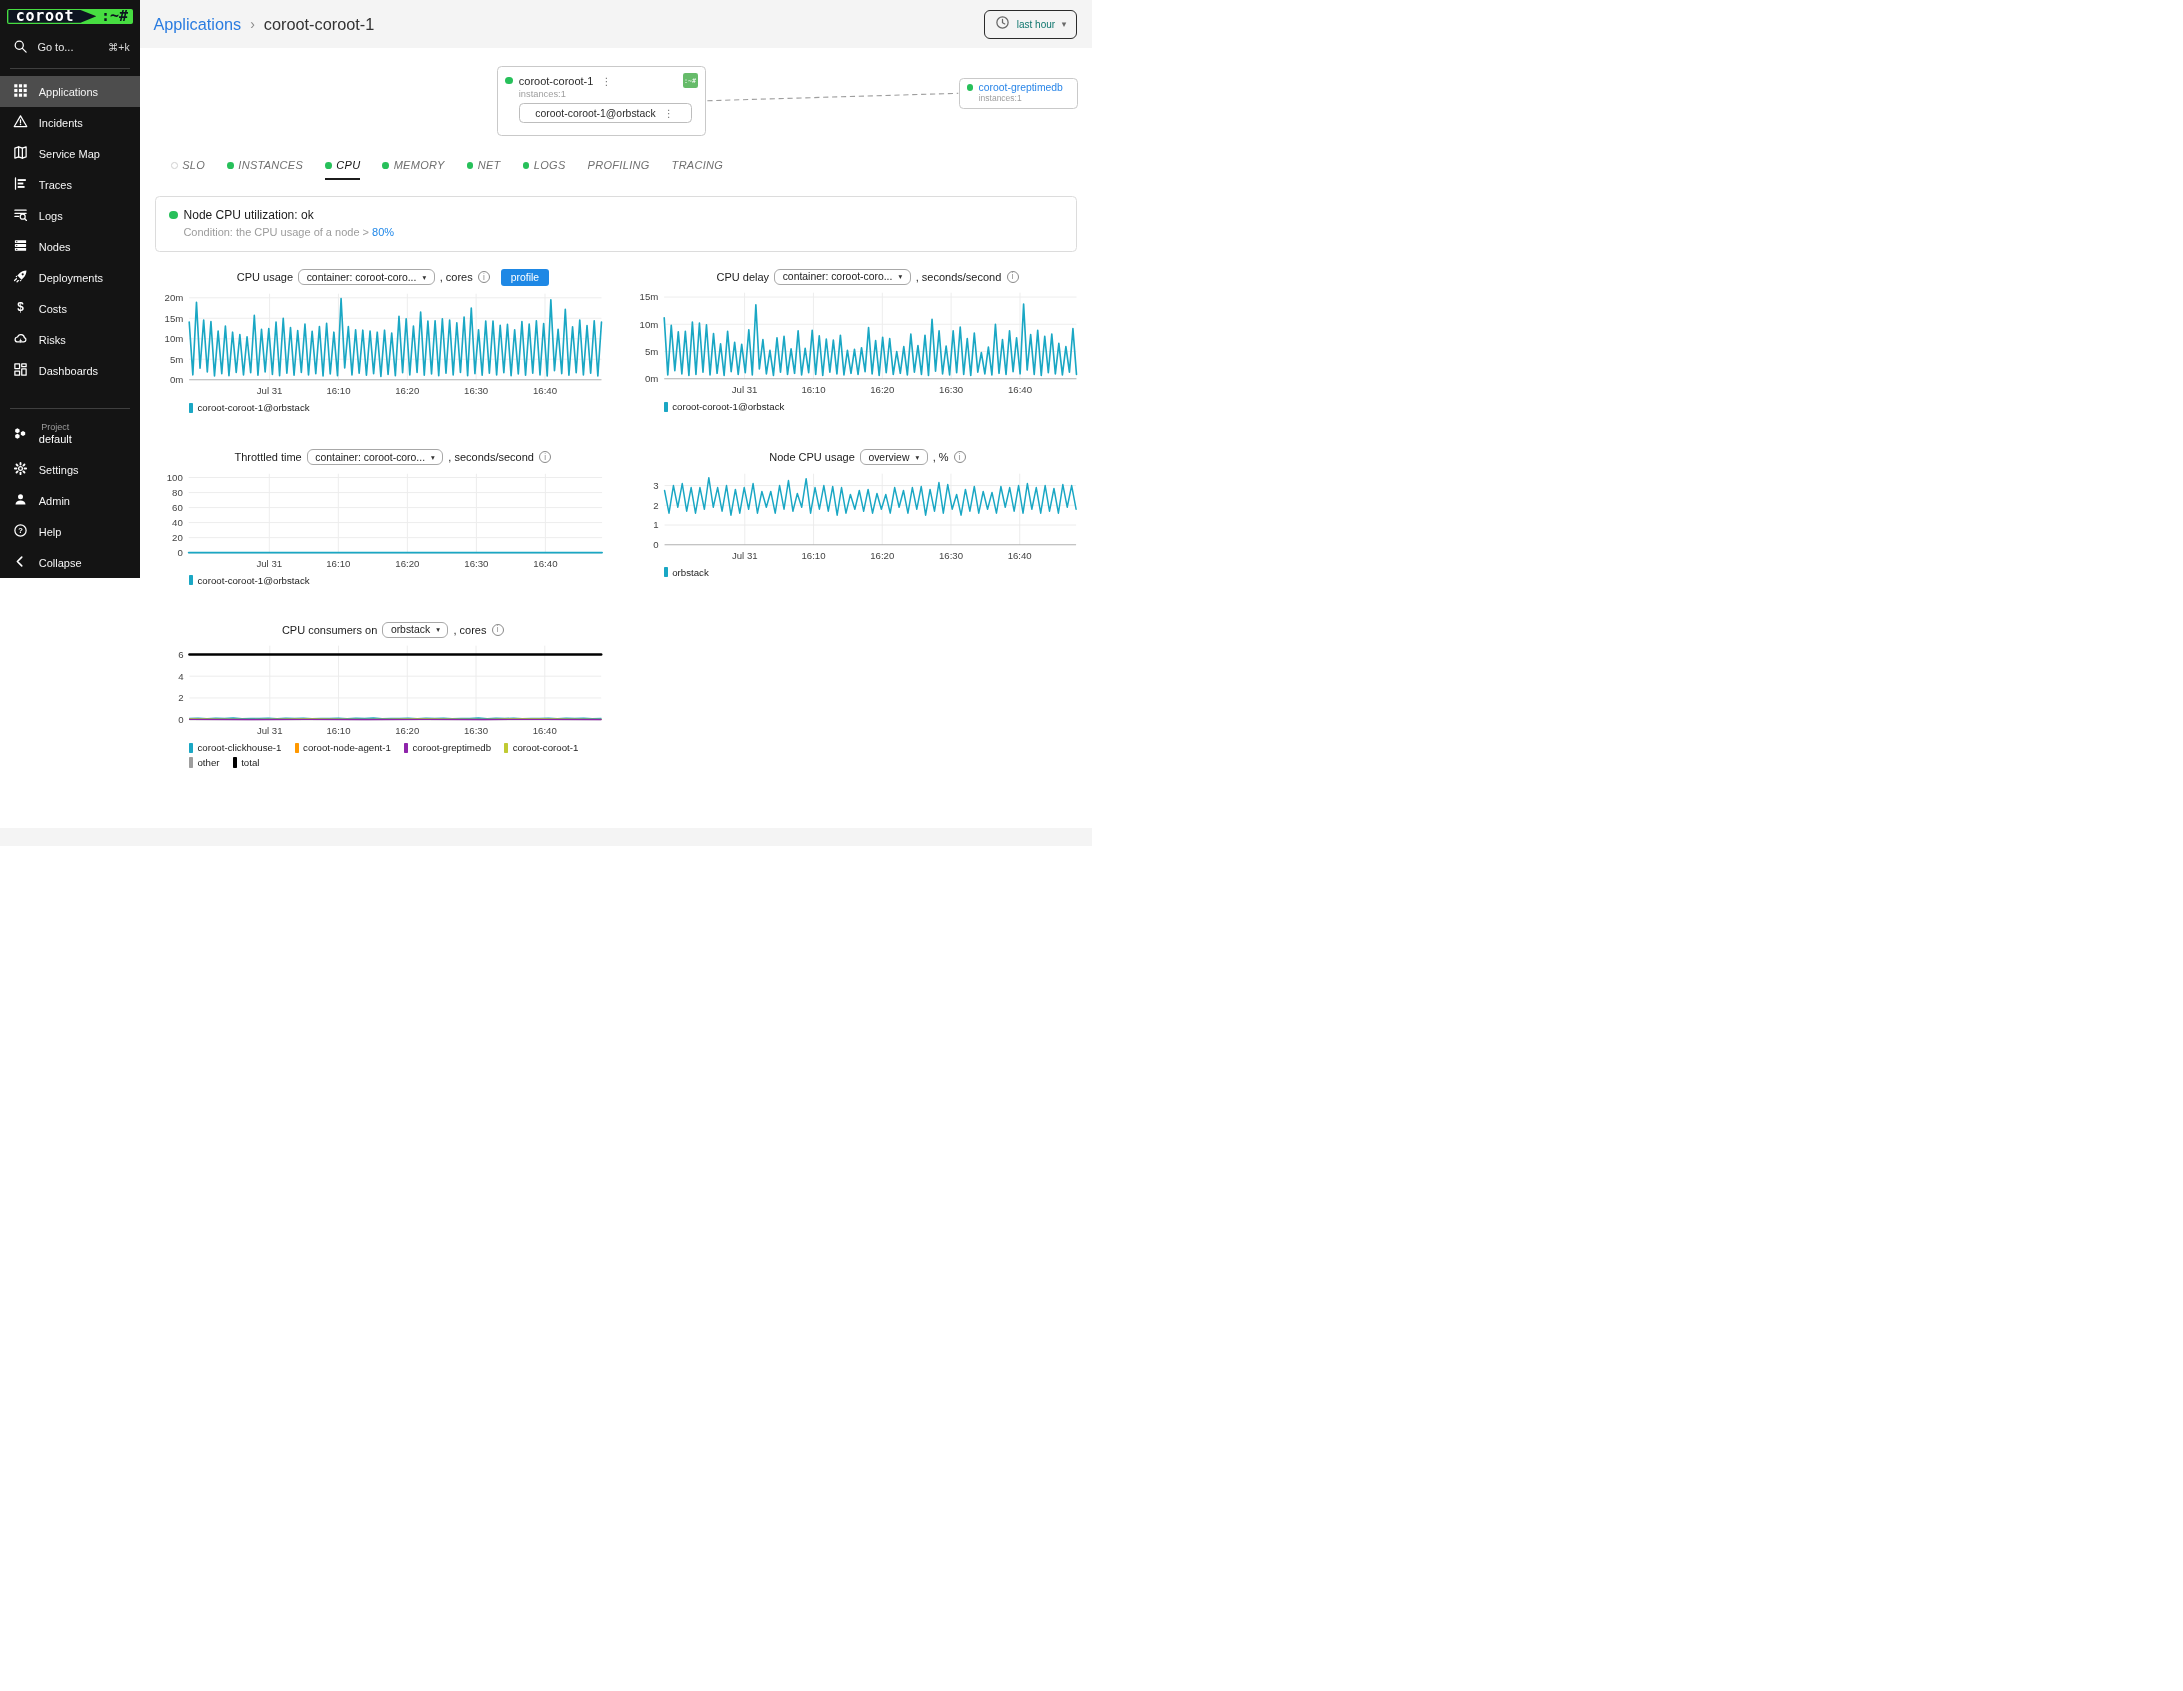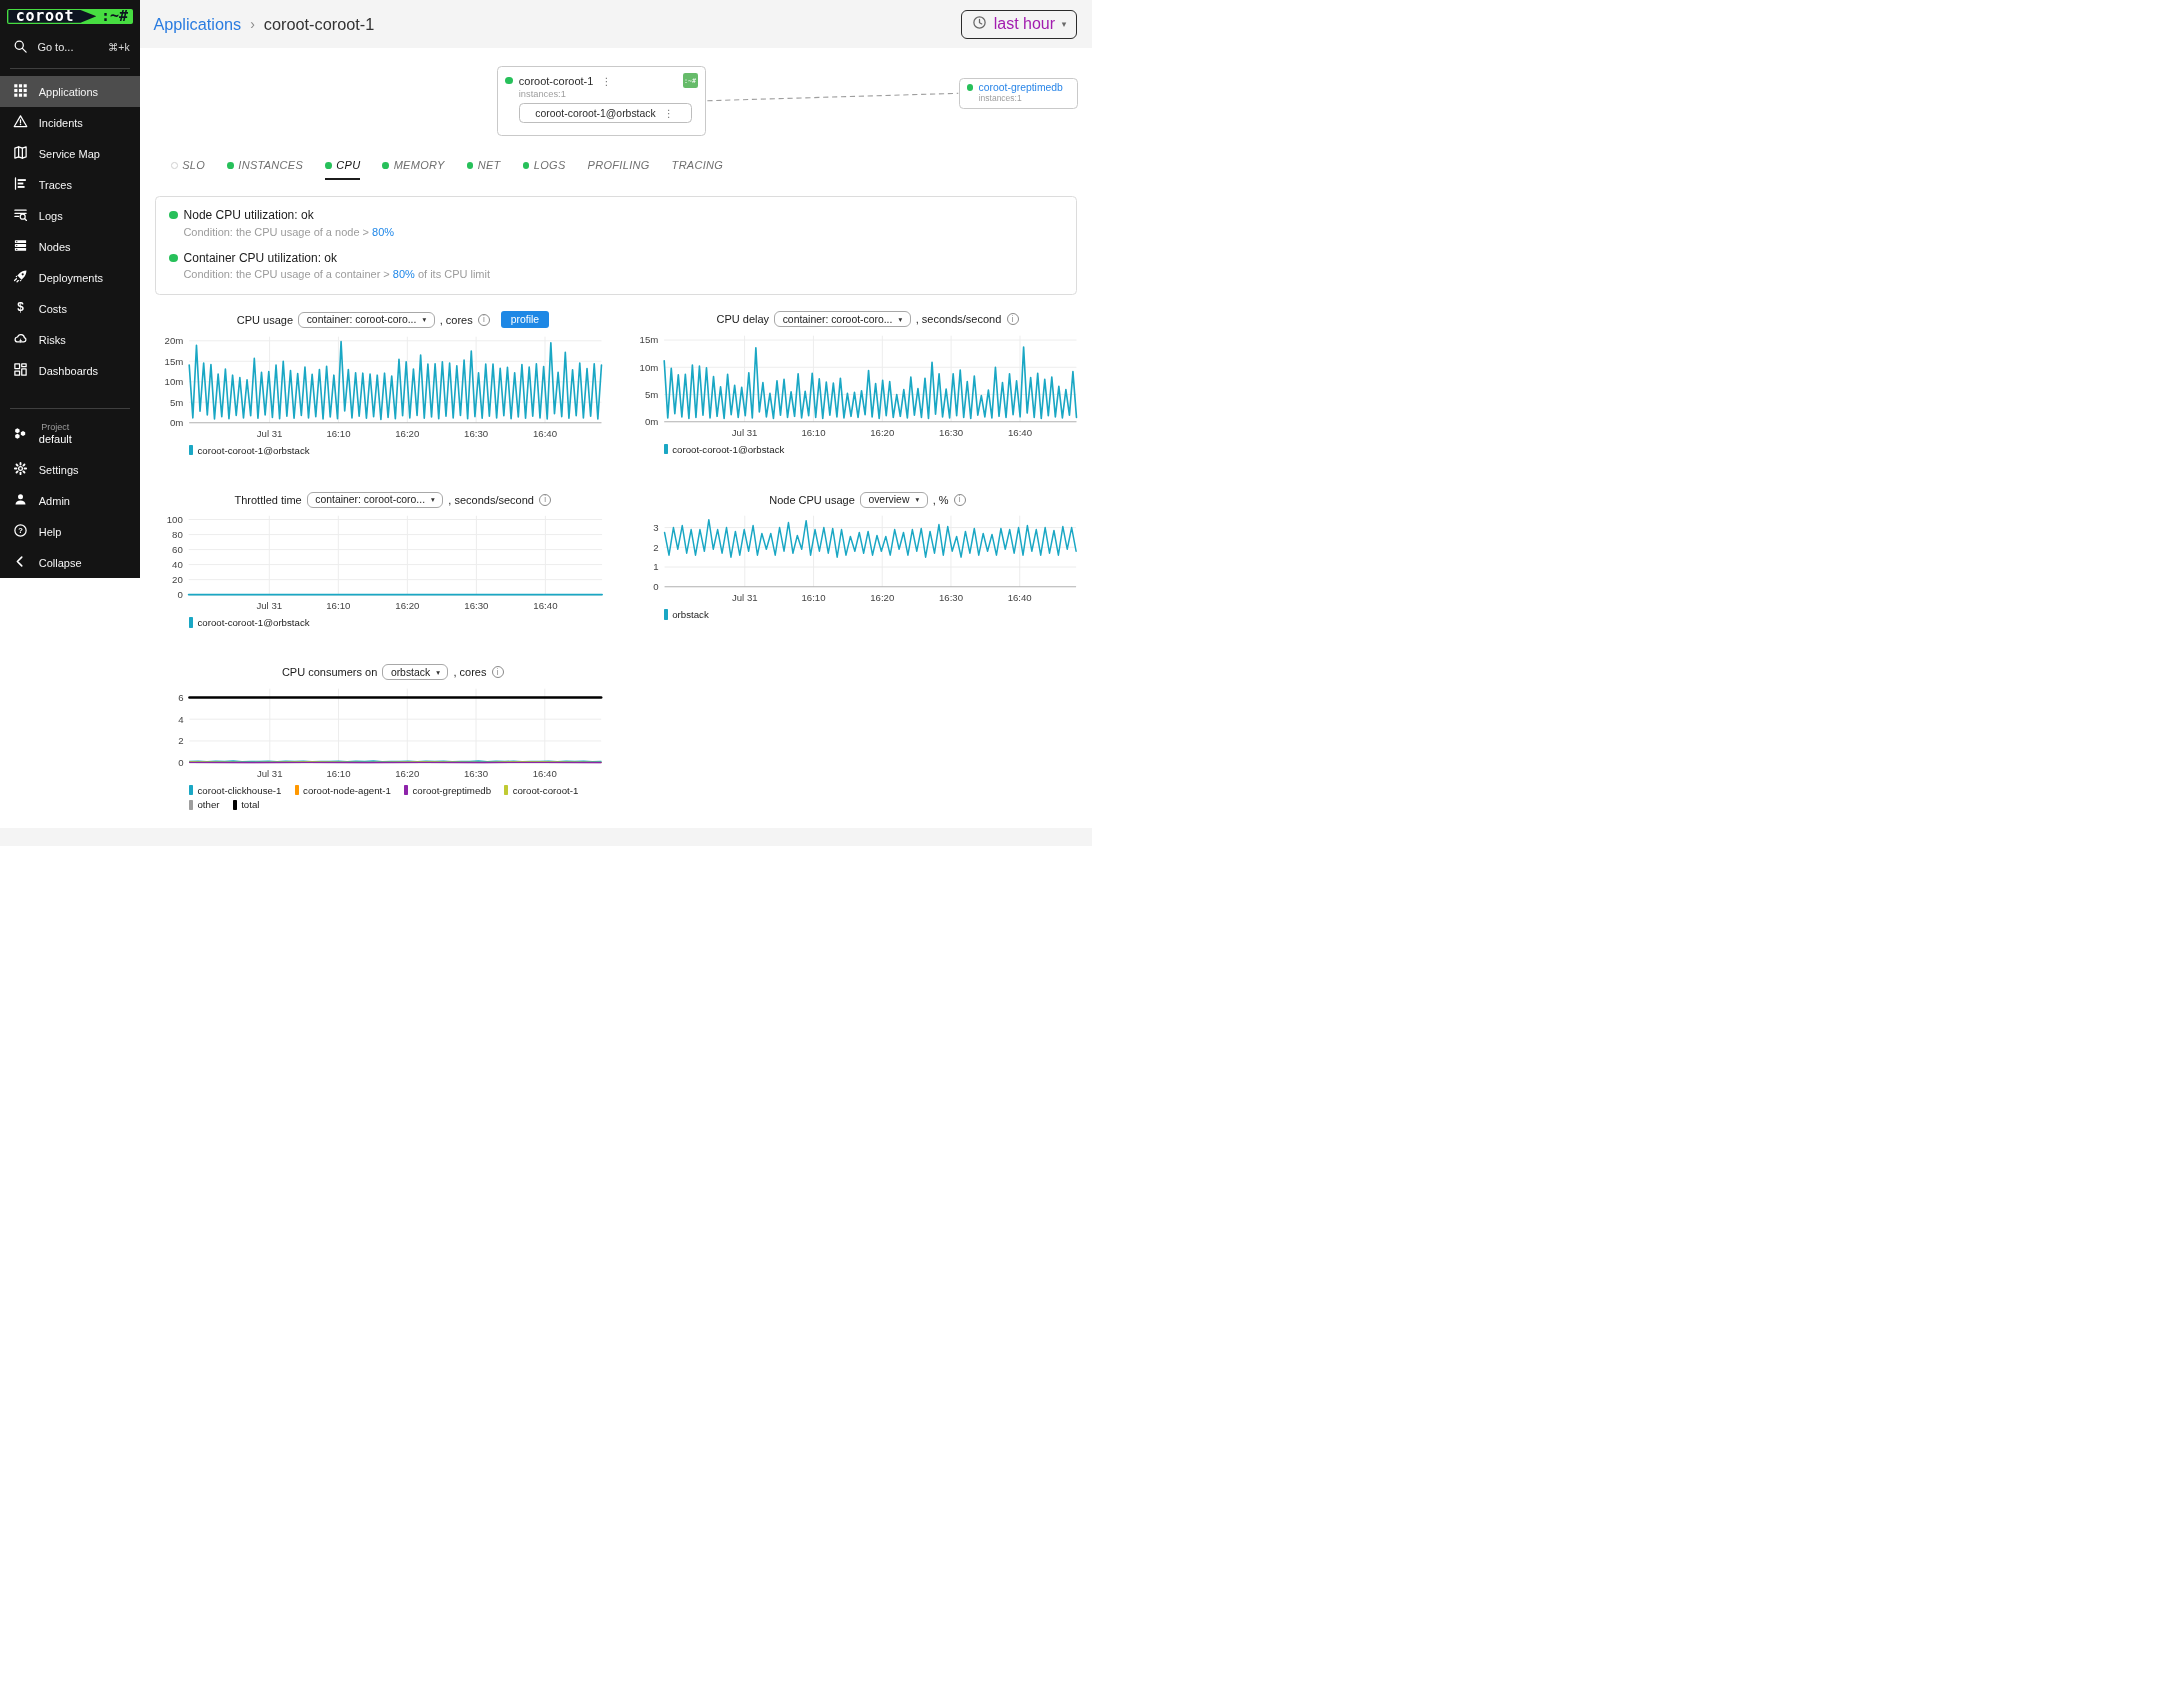--- a/index.html
+++ b/index.html
@@ -22,21 +22,21 @@
   .project-label { font-size:9px; color:#9e9e9e; }
   .project-name { font-size:11px; color:#fff; }
   .sb-bottom-divider { border-top:0.7px solid #3f3f3f; margin:22px 10.4px 6px 10.4px; }
 
   
   .topbar { position:absolute; left:140px; right:0; top:0; height:48px; background:#f4f4f4; display:flex; align-items:center; padding:0 15px 0 13.4px; }
   .crumb-section { color:#2A7CE0; font-size:16.3px; }
   .crumb-sep { color:#8a8a8a; font-size:14px; margin:0 9px; }
   .crumb-page { color:#333; font-size:16.3px; }
   .time-picker { margin-left:auto; display:flex; align-items:center; gap:6.7px; border:1.1px solid #2b2b2b; border-radius:6px; padding:4.5px 9.7px; background:#f4f4f4; cursor:pointer; }
-  .time-label { color:#a21caf; font-size:16px; }
+  .time-label { color:#0f766e; font-size:10px; }
   .caret-down { color:#6a6a6a; font-size:9px; }
   .caret-down::after { content:"▾"; }
 
   
   .content { position:absolute; left:140px; right:0; top:48px; }
 
   
   .svc-map { position:relative; height:104px; }
   .app-card { position:absolute; left:357px; top:18px; width:209px; height:70px; border:0.7px solid #c9c9c9; border-radius:4.5px; background:#fff; padding:6px 7.4px; }
   .app-head { display:flex; align-items:center; gap:6px; }
@@ -342,29 +342,20 @@
       </nav>
 
     <div class="checks-card">
       <div class="check-block">
         <div class="check-title-row">
           <span class="check-dot"></span>
           <span class="check-title">Node CPU utilization: ok</span>
         </div>
         <div class="check-cond">
           <span>Condition: the CPU usage of a node &gt; </span><span class="thr">80%</span><span></span>
-        </div>
-      </div>
-      <div class="check-block">
-        <div class="check-title-row">
-          <span class="check-dot"></span>
-          <span class="check-title">Container CPU utilization: ok</span>
-        </div>
-        <div class="check-cond">
-          <span>Condition: the CPU usage of a container &gt; </span><span class="thr">80%</span><span> of its CPU limit</span>
         </div>
       </div>
     </div>
 
     <div class="charts">
 
       <div class="chart">
         <div class="chart-head">
           <span class="chart-title">CPU usage</span>
           <span class="selector">

